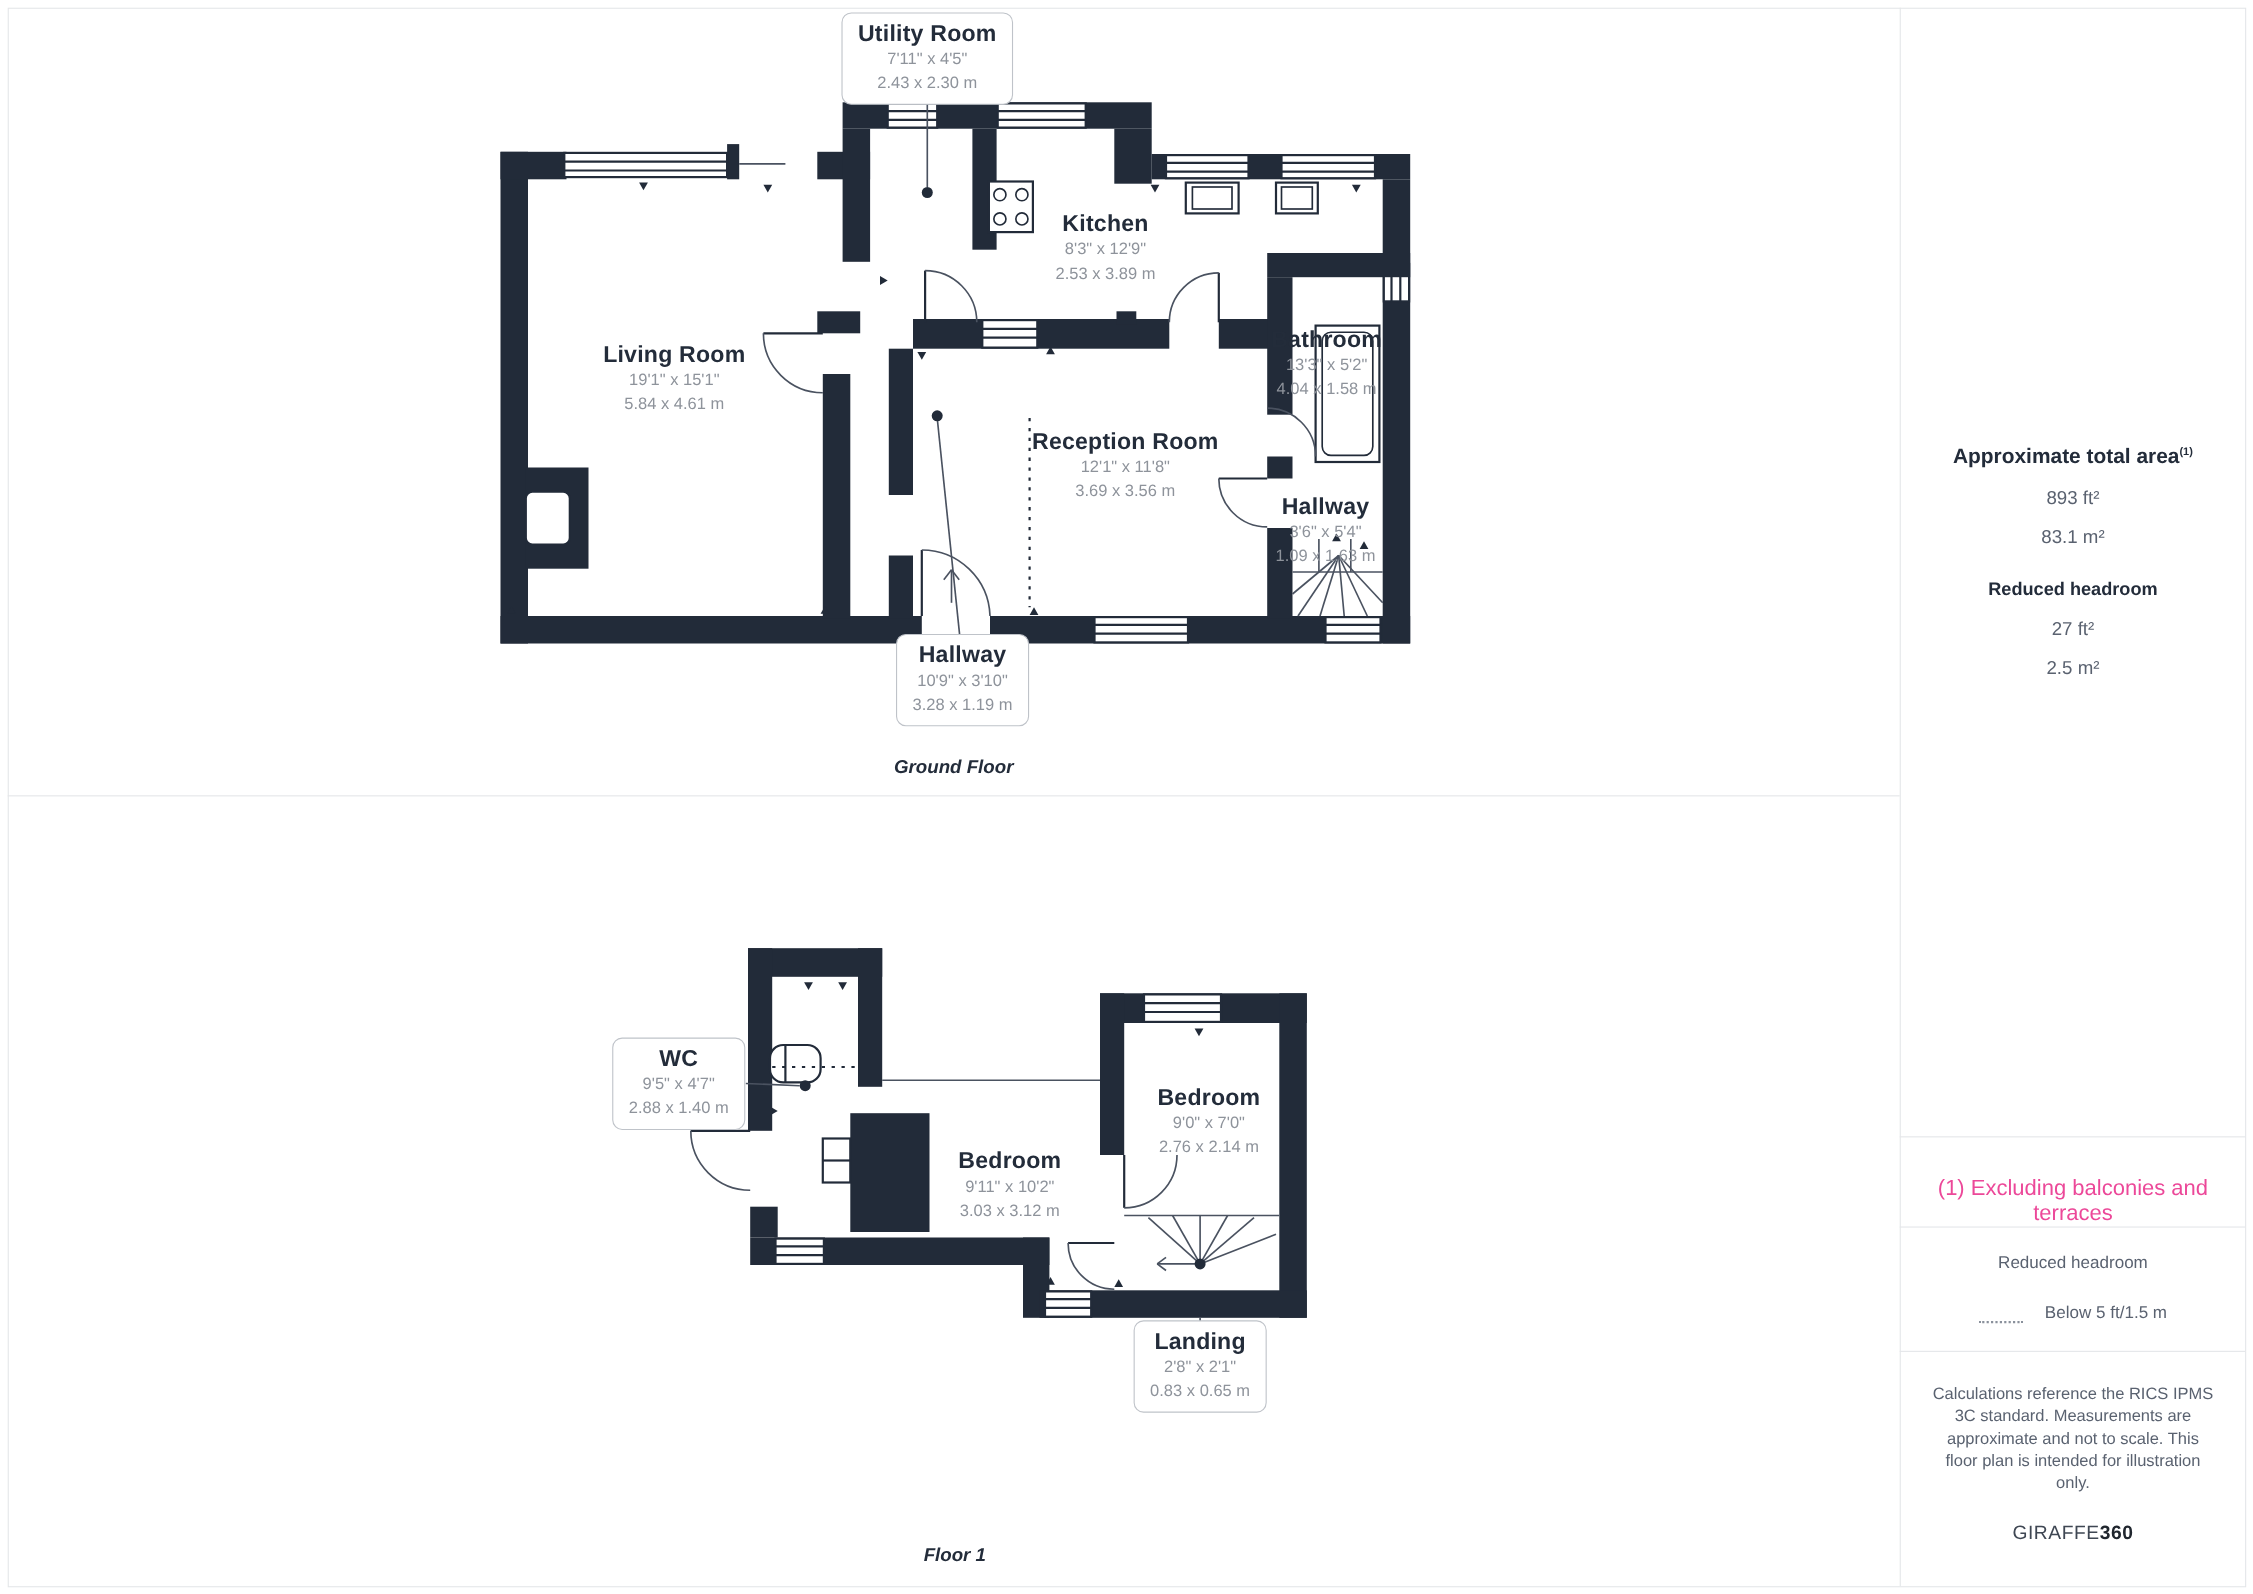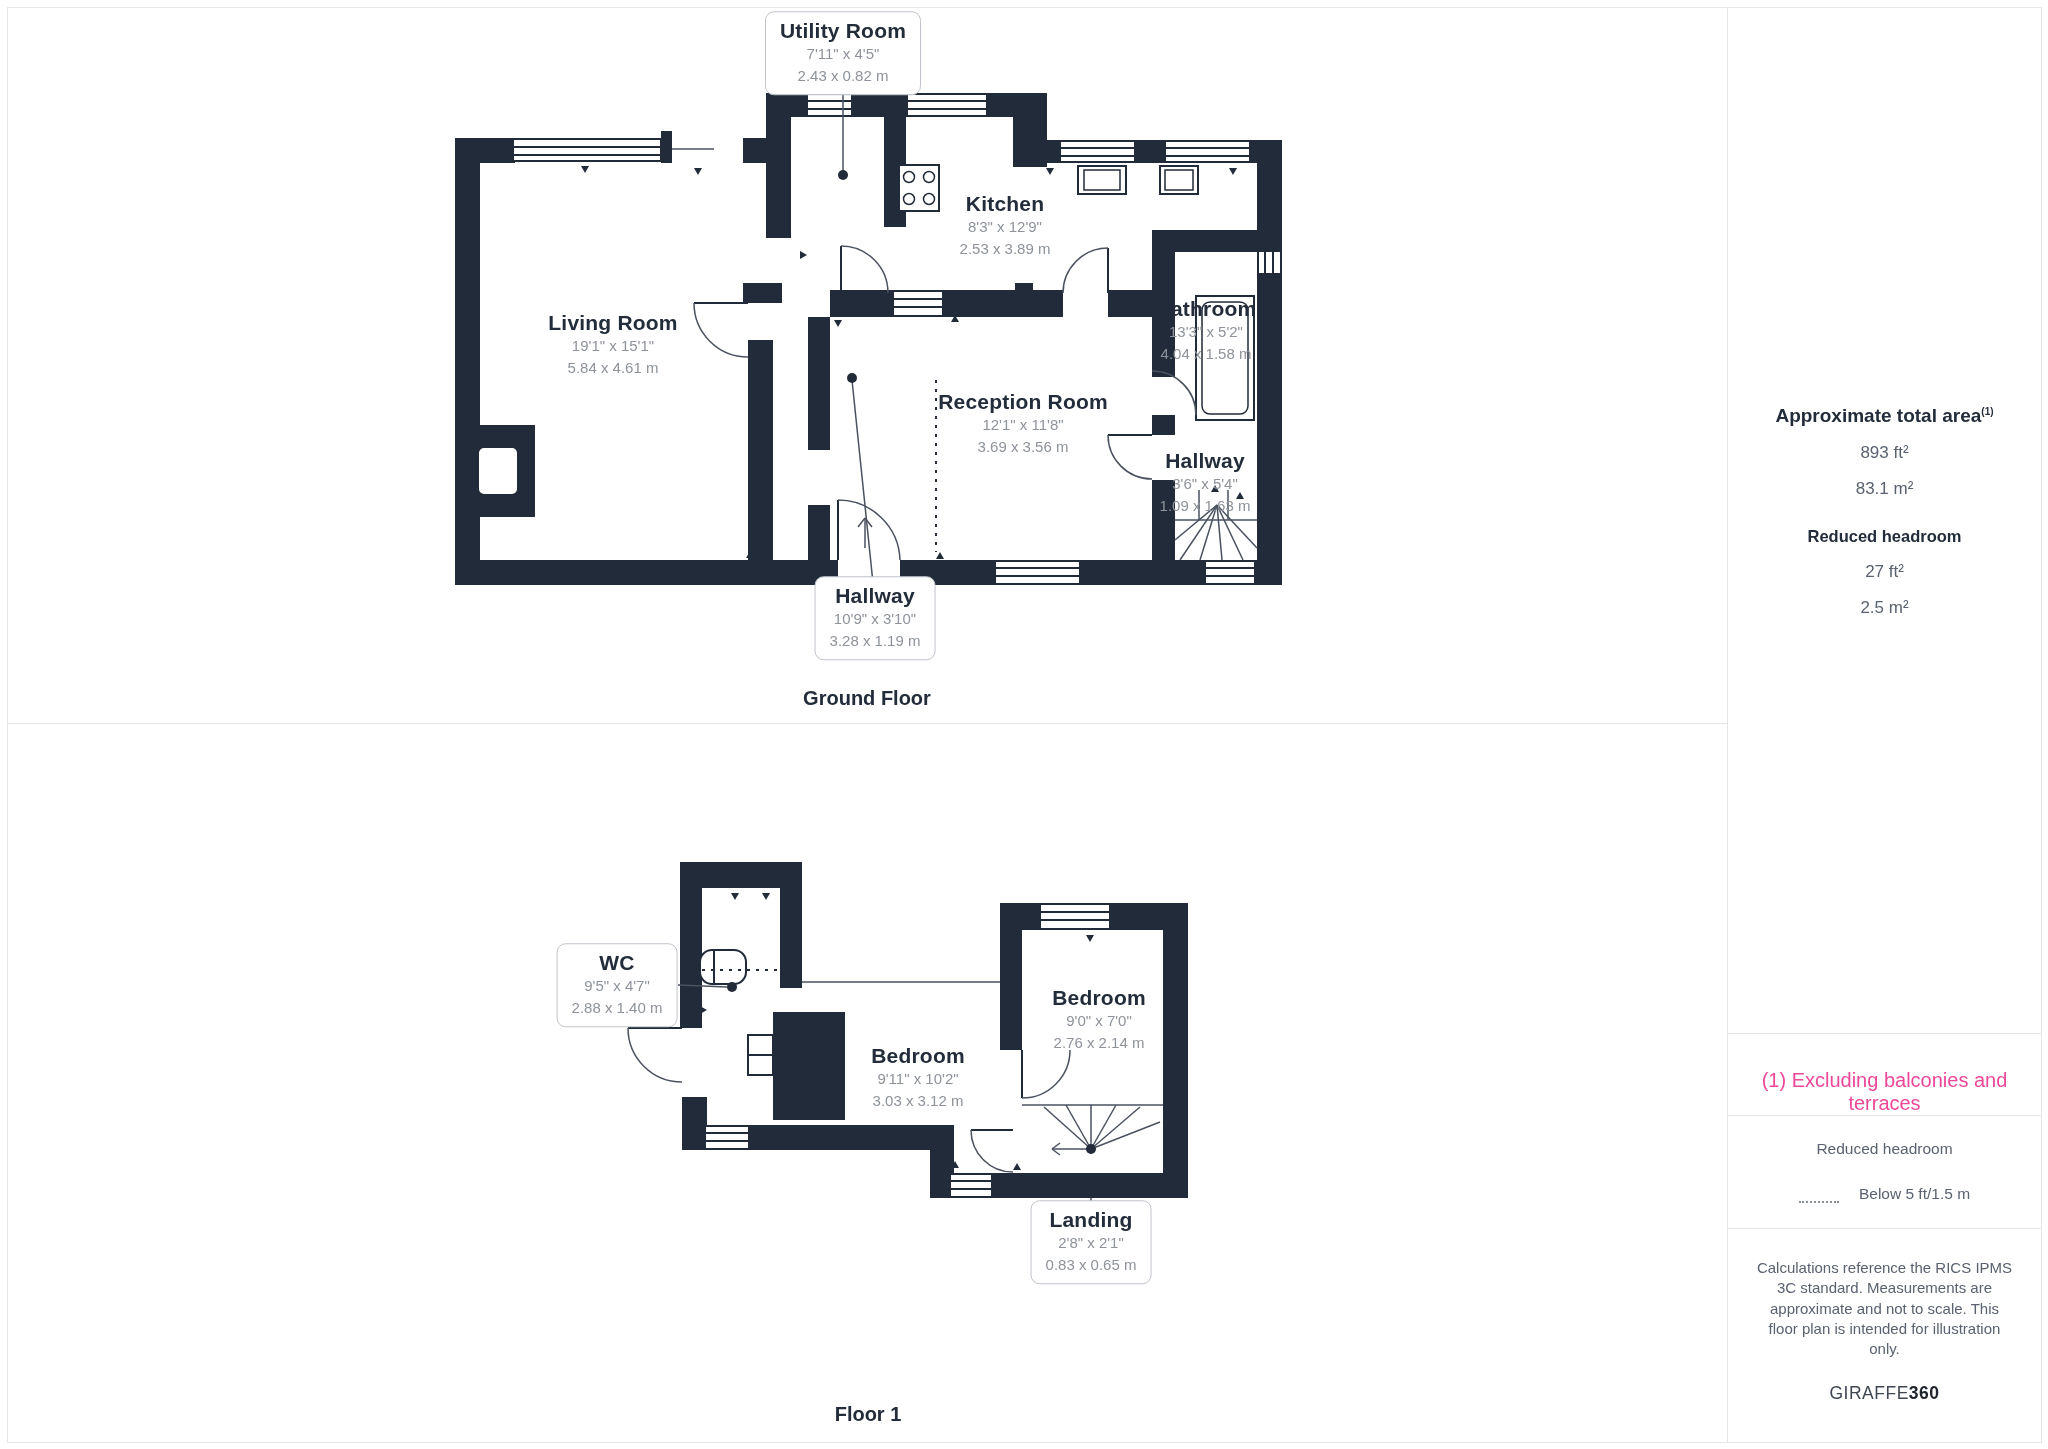--- a/index.html
+++ b/index.html
@@ -22,21 +22,21 @@
   svg.plan line.dash{stroke:#222b39;stroke-width:2;stroke-dasharray:3,6;}
   svg.plan path{fill:none;stroke:#4a5260;stroke-width:1.5;}
   svg.plan polygon{fill:#222b39;}
   svg.plan circle.dot{fill:#222b39;}
   svg.plan circle.ring{fill:none;stroke:#222b39;stroke-width:1.5;}
 
   .room-label{position:absolute;transform:translate(-50%,-50%);text-align:center;z-index:5;white-space:nowrap;}
   .room-name{font-weight:bold;font-size:21px;color:#232c3a;letter-spacing:.2px;}
   .room-dim{font-size:15px;color:#8e939b;line-height:1.45;}
   .label-box{background:#ffffff;border:1.5px solid #bfc3c9;border-radius:9px;padding:7px 14px;}
-  .floor-title{position:absolute;transform:translate(-50%,-50%);font-weight:bold;font-size:20px;color:#232c3a;z-index:5;}
+  .floor-title{position:absolute;transform:translate(-50%,-50%);font-weight:bold;font-size:17px;color:#232c3a;z-index:5;font-style:italic;}
 
   .side{position:absolute;left:1728px;width:313px;text-align:center;z-index:4;}
   #side-area{top:405px;}
   .side-h{font-weight:bold;font-size:19px;color:#232c3a;}
   .side-h sup{font-size:10px;}
   .side-v{font-size:17px;color:#5a6270;margin-top:16px;}
   .side-h2{font-weight:bold;font-size:16.5px;color:#232c3a;margin-top:28px;}
   #side-note{top:1033px;height:82px;display:flex;align-items:flex-end;justify-content:center;font-size:20px;color:#ec4899;}
   #side-legend{top:1115px;height:113px;display:flex;flex-direction:column;align-items:center;justify-content:center;gap:14px;}
   .legend-h{font-size:15.5px;color:#5a6270;}
@@ -233,21 +233,21 @@
     <polygon points="1086,935 1094,935 1090,942"></polygon>
     <polygon points="1013,1170 1021,1170 1017,1163"></polygon>
     <polygon points="951,1168 959,1168 955,1161"></polygon>
     <polygon points="700,1006 707,1010 700,1014"></polygon>
   </g>
 </svg>
 
 <div class="room-label label-box" style="left:843px;top:53px">
   <div class="room-name">Utility Room</div>
   <div class="room-dim">7'11" x 4'5"</div>
-  <div class="room-dim">2.43 x 0.82 m</div>
+  <div class="room-dim">2.43 x 2.30 m</div>
 </div>
 <div class="room-label" style="left:1005px;top:226px">
   <div class="room-name">Kitchen</div>
   <div class="room-dim">8'3" x 12'9"</div>
   <div class="room-dim">2.53 x 3.89 m</div>
 </div>
 <div class="room-label" style="left:613px;top:345px">
   <div class="room-name">Living Room</div>
   <div class="room-dim">19'1" x 15'1"</div>
   <div class="room-dim">5.84 x 4.61 m</div>

